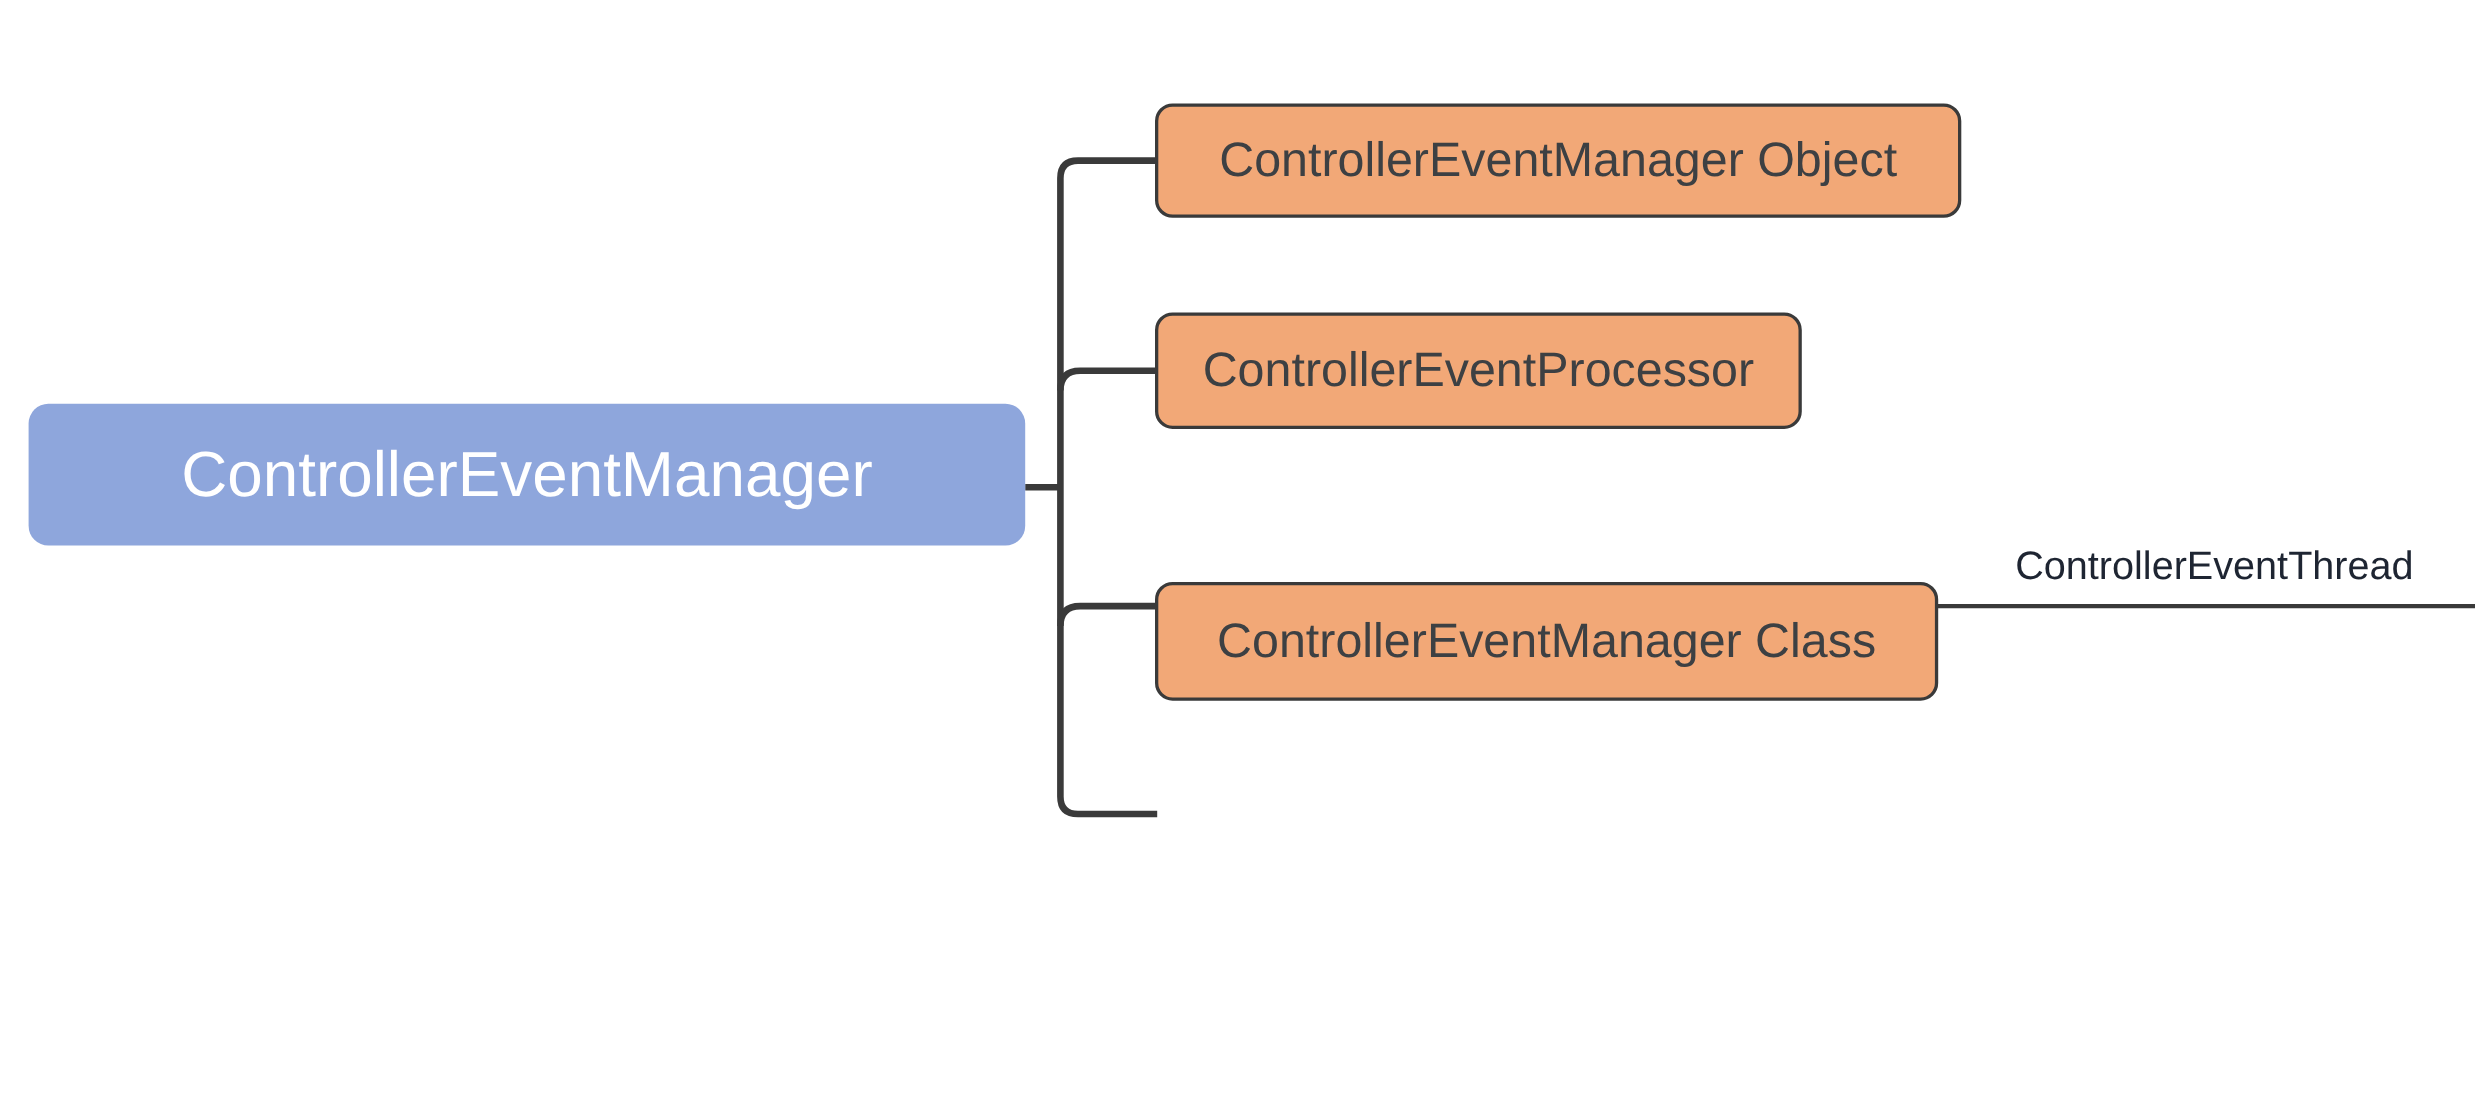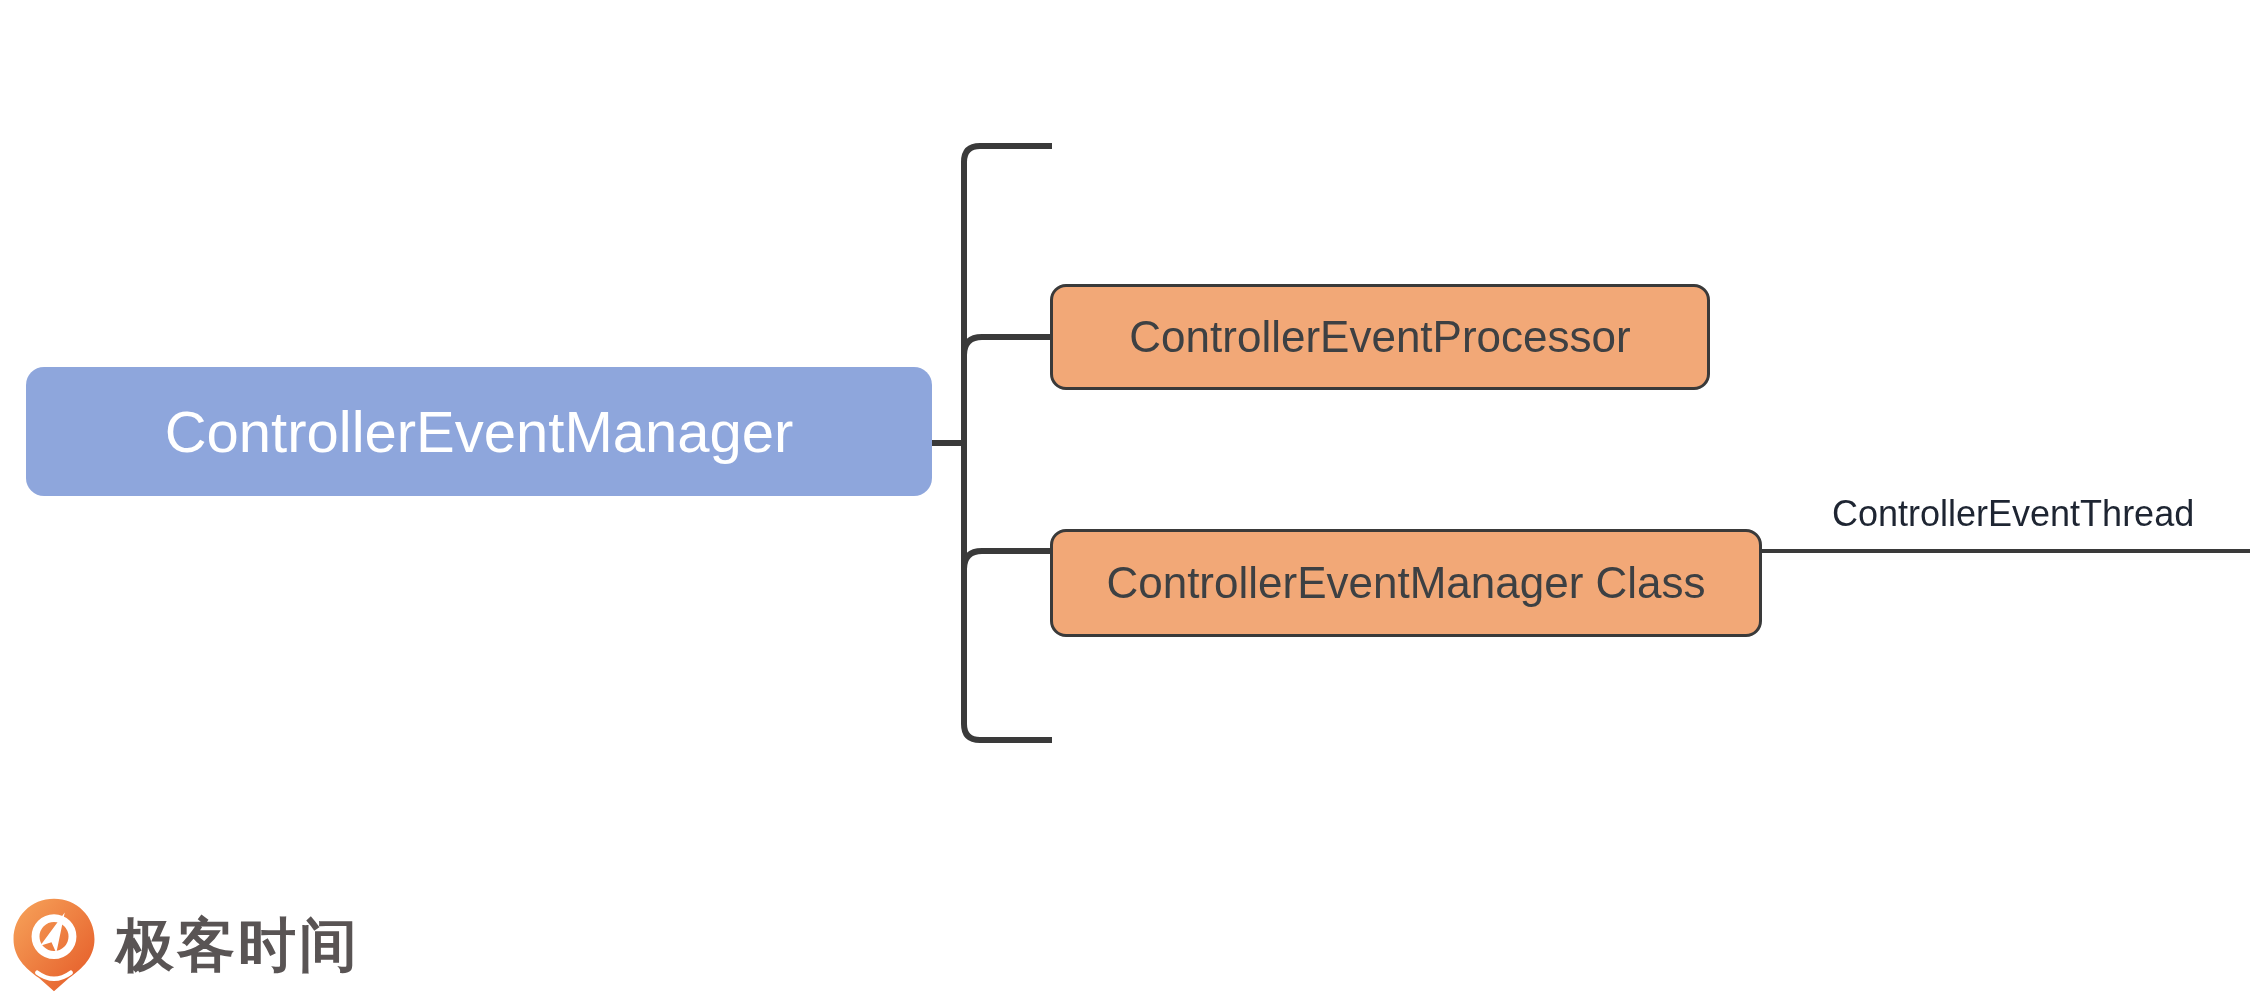--- a/index.html
+++ b/index.html
@@ -44,21 +44,21 @@
   }
   .node-child {
     background: var(--child-fill);
     border: 3px solid var(--child-border);
     color: var(--child-text);
     border-radius: 16px;
     font-size: 44px;
     font-weight: 400;
   }
   .node-child-1 { left: 1050px; top: 94px;  width: 733px; height: 104px; }
-  .node-child-2 { left: 1050px; top: 284px; width: 660px; height: 106px; }
+  .node-child-2 { left: 1050px; top: 284px; width: 588px; height: 106px; }
   .node-child-3 { left: 1050px; top: 497px; width: 712px; height: 108px; margin-top: 32px; }
   .node-child-4 { left: 1050px; top: 688px; width: 371px; height: 104px; }
   .node-underline-label {
     position: absolute;
     left: 1832px;
     top: 496px;
     font-size: 36px;
     line-height: 1;
     color: var(--thread-text);
     white-space: nowrap;
@@ -99,43 +99,31 @@
 
     <path d="M 964 569 Q 964 551 982 551 L 1052 551" stroke="var(--line)" stroke-width="6" fill="none"></path>
 
     <path d="M 1759 551 L 2250 551" stroke="var(--line)" stroke-width="4" fill="none"></path>
   </svg>
 
   <div class="node node-root">
     <span>ControllerEventManager</span>
   </div>
 
+  <div class="node node-child node-child-1">
+    <span>ControllerEventManager Object</span>
+  </div>
 
   <div class="node node-child node-child-2">
     <span>ControllerEventProcessor</span>
   </div>
 
   <div class="node node-child node-child-3">
     <span>ControllerEventManager Class</span>
   </div>
 
 
   <div class="node-underline-label">
     <span>ControllerEventThread</span>
   </div>
 
-  <div class="footer-logo">
-    <svg class="logo-icon" viewBox="0 0 100 110" xmlns="http://www.w3.org/2000/svg">
-      <defs>
-        <linearGradient id="pinGrad" x1="0" y1="0" x2="1" y2="1">
-          <stop offset="0" stop-color="var(--logo-grad-light)"></stop>
-          <stop offset="1" stop-color="var(--logo-grad-dark)"></stop>
-        </linearGradient>
-      </defs>
-      <path d="M50 3 C76 3 96 23 96 49 C96 69 83 82 67 93 L50 108 L33 93 C17 82 4 69 4 49 C4 23 24 3 50 3 Z" fill="url(#pinGrad)"></path>
-      <circle cx="50" cy="46" r="21" fill="none" stroke="#ffffff" stroke-width="9"></circle>
-      <polygon points="50,16 60,62 50,53 40,62" fill="#ffffff" transform="rotate(24 50 46)"></polygon>
-      <path d="M31 87 Q50 101 69 87" fill="none" stroke="#ffffff" stroke-width="5" stroke-linecap="round"></path>
-    </svg>
-    <span class="logo-text">极客时间</span>
-  </div>
 
 </div>
 
 </body></html>

